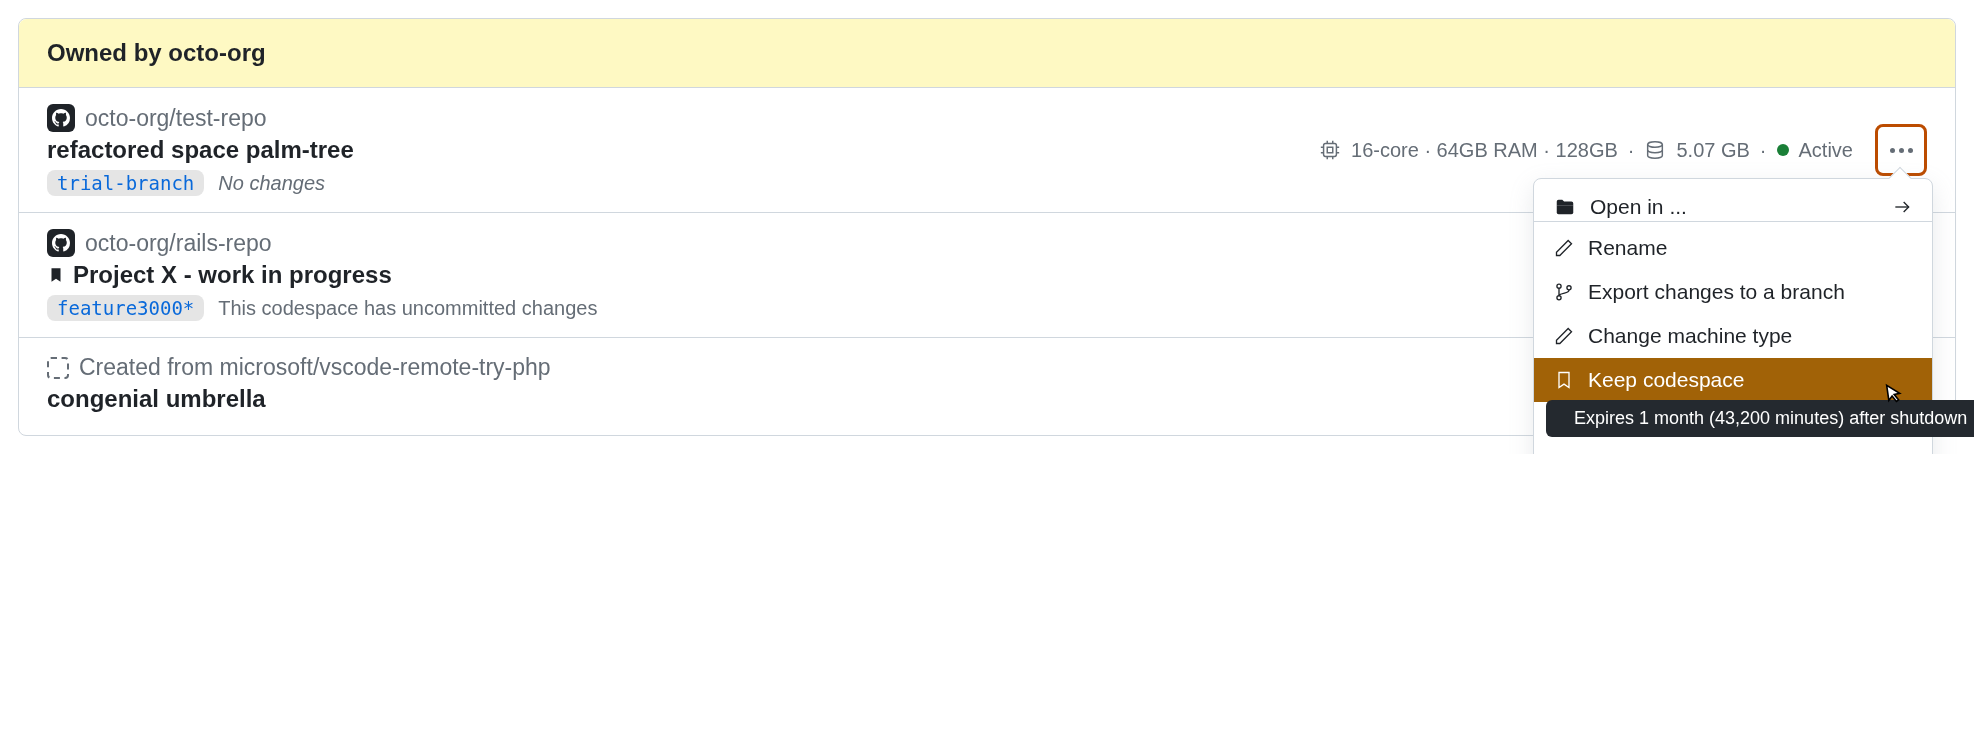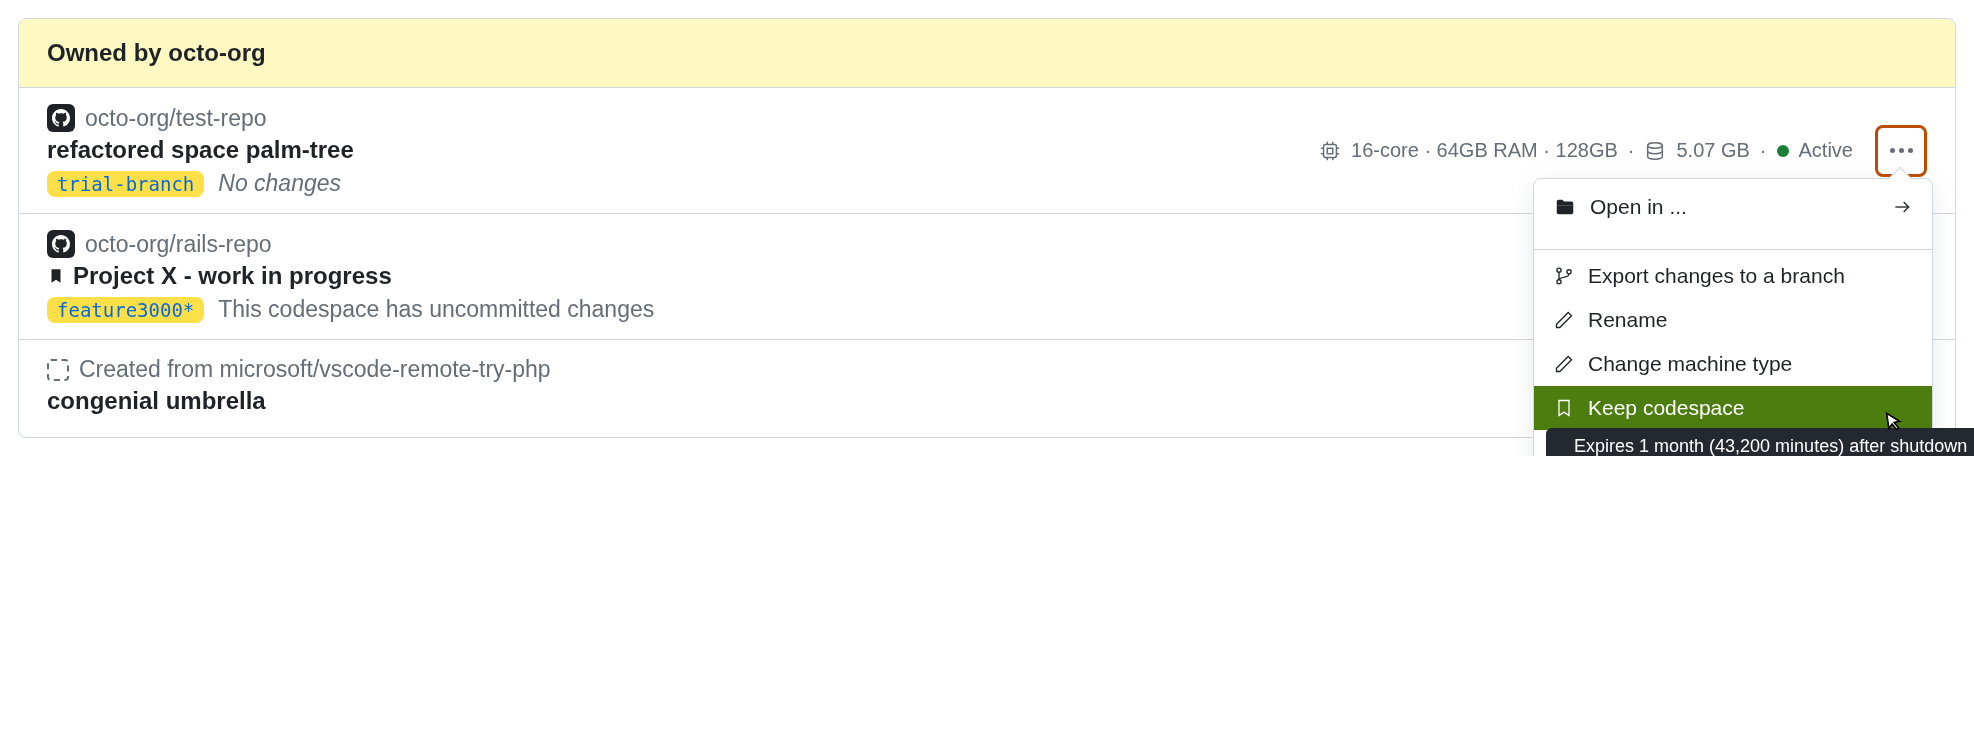--- a/index.html
+++ b/index.html
@@ -56,31 +56,31 @@
     display: flex;
     align-items: center;
     gap: 8px;
   }
   .branch-line {
     display: flex;
     align-items: center;
     gap: 14px;
   }
   .branch-chip {
-    background: #fde047;
+    background: #e5e5e5;
     color: #0969da;
     padding: 2px 10px;
     border-radius: 8px;
     font-family: ui-monospace, SFMono-Regular, Menlo, monospace;
     font-size: 19px;
   }
   .status-text {
     color: #656d76;
     font-style: italic;
-    font-size: 23px;
+    font-size: 20px;
   }
   .status-text.normal { font-style: normal; }
   .dot-sep { color: #656d76; }
   .status-dot {
     width: 12px; height: 12px; border-radius: 50%;
     background: #1a7f37; display: inline-block;
   }
   .kebab-btn {
     width: 52px; height: 52px;
     display: flex; align-items: center; justify-content: center;
@@ -142,22 +142,22 @@
   .dd-item {
     display: flex;
     align-items: center;
     gap: 14px;
     padding: 10px 20px;
     font-size: 21px;
     cursor: pointer;
     color: #1f2328;
     position: relative;
   }
-  .dd-item.with-border { border-bottom: 1px solid #d0d7de; padding-bottom: 30px; margin-bottom: 4px; }
-  .dd-item.selected { background: #4d7c0f; color: #fff; }
+  .dd-item.with-border { border-bottom: 1px solid #d0d7de; padding-bottom: 2px; margin-bottom: 4px; }
+  .dd-item.selected { background: #a16207; color: #fff; }
   .dd-item.selected .icon { stroke: #fff; }
   .dd-item.danger { color: #cf222e; }
   .dd-item.danger .icon { stroke: #cf222e; }
   .dd-item .arrow-right {
     margin-left: auto;
     stroke: #1f2328;
   }
   .tooltip {
     position: absolute;
     left: 12px;
@@ -244,33 +244,33 @@
               <path fill="#1f2328" stroke="none" d="M3 10h18v8a2 2 0 01-2 2H5a2 2 0 01-2-2v-8z"></path>
             </svg>
           <span>Open in ...</span>
           <svg class="icon arrow-right" width="20" height="20" viewBox="0 0 24 24">
               <line x1="4" y1="12" x2="20" y2="12"></line>
               <polyline points="14 6 20 12 14 18"></polyline>
             </svg>
         </div>
         <div class="dd-item">
           <svg class="icon dark" width="20" height="20" viewBox="0 0 24 24">
+              <path d="M17 3l4 4L7 21H3v-4L17 3z"></path>
+            </svg>
+          <span>Rename</span>
+        </div>
+        <div class="dd-item">
+          <svg class="icon dark" width="20" height="20" viewBox="0 0 24 24">
               <circle cx="6" cy="5" r="2.5"></circle>
               <circle cx="6" cy="19" r="2.5"></circle>
               <circle cx="18" cy="7" r="2.5"></circle>
               <path d="M6 7.5v9"></path>
               <path d="M18 9.5c0 4-6 3-12 6"></path>
             </svg>
           <span>Export changes to a branch</span>
-        </div>
-        <div class="dd-item">
-          <svg class="icon dark" width="20" height="20" viewBox="0 0 24 24">
-              <path d="M17 3l4 4L7 21H3v-4L17 3z"></path>
-            </svg>
-          <span>Rename</span>
         </div>
         <div class="dd-item">
           <svg class="icon dark" width="20" height="20" viewBox="0 0 24 24">
               <path d="M17 3l4 4L7 21H3v-4L17 3z"></path>
             </svg>
           <span>Change machine type</span>
         </div>
         <div class="dd-item selected">
           <svg class="icon" width="20" height="20" viewBox="0 0 24 24">
               <path d="M6 3h12v18l-6-4-6 4V3z"></path>

